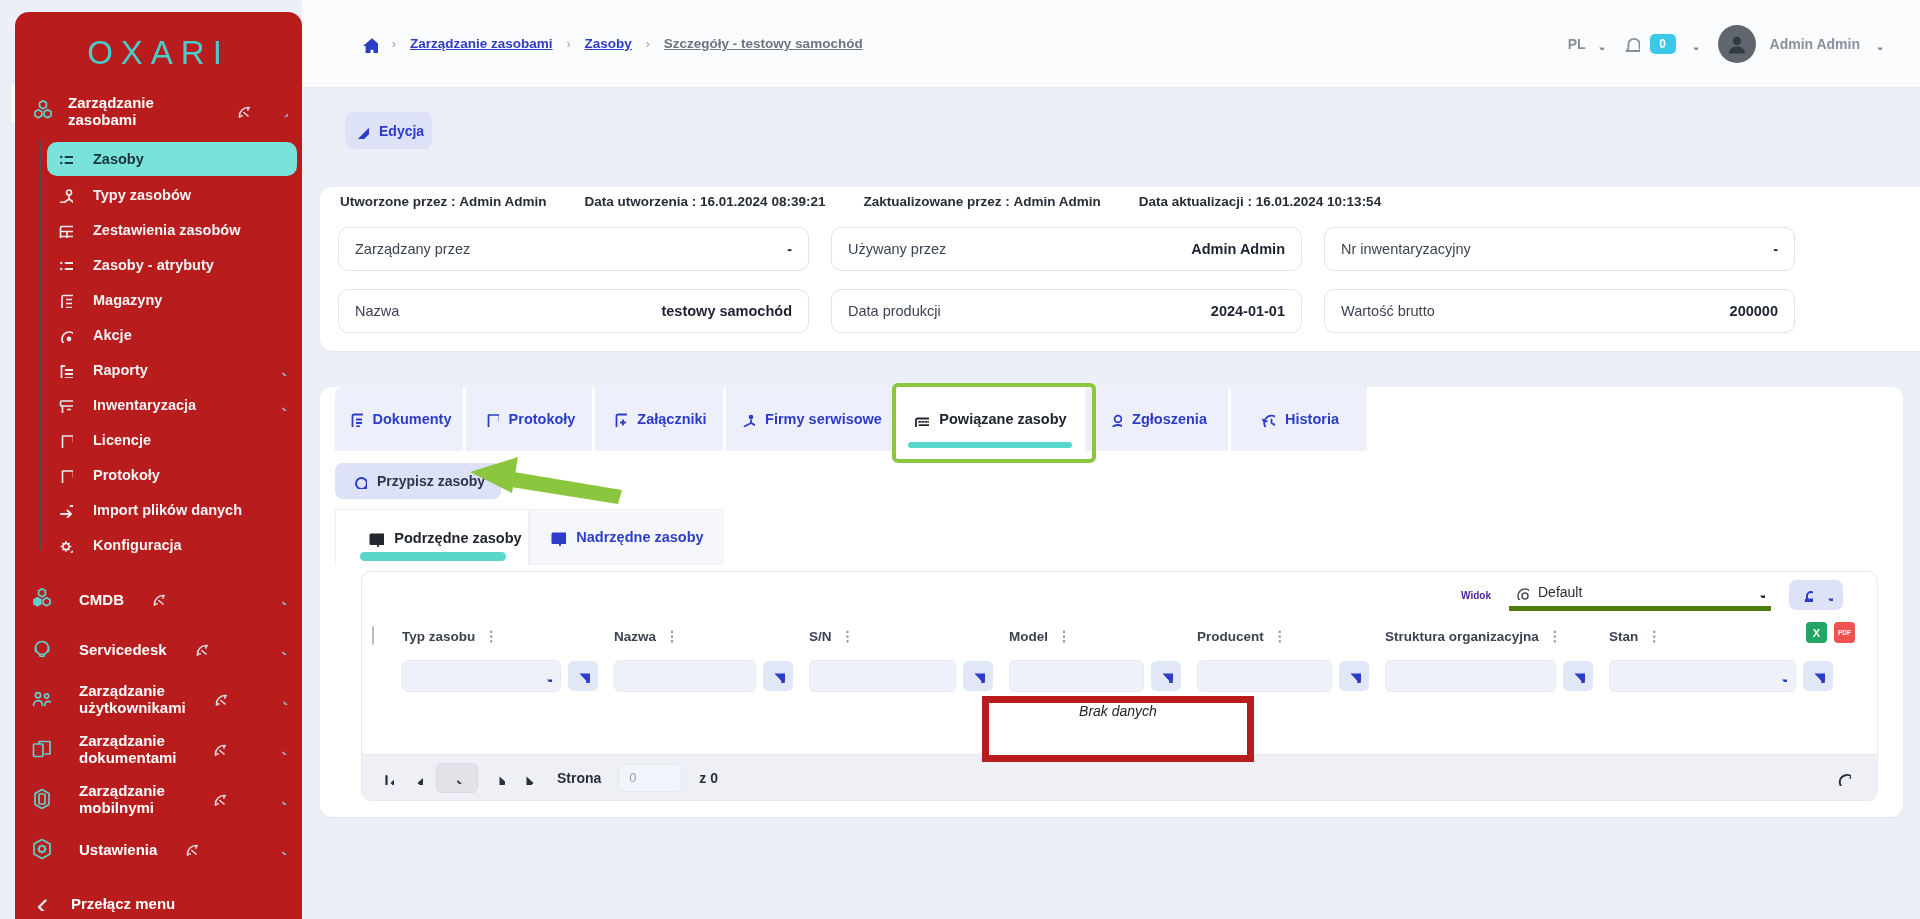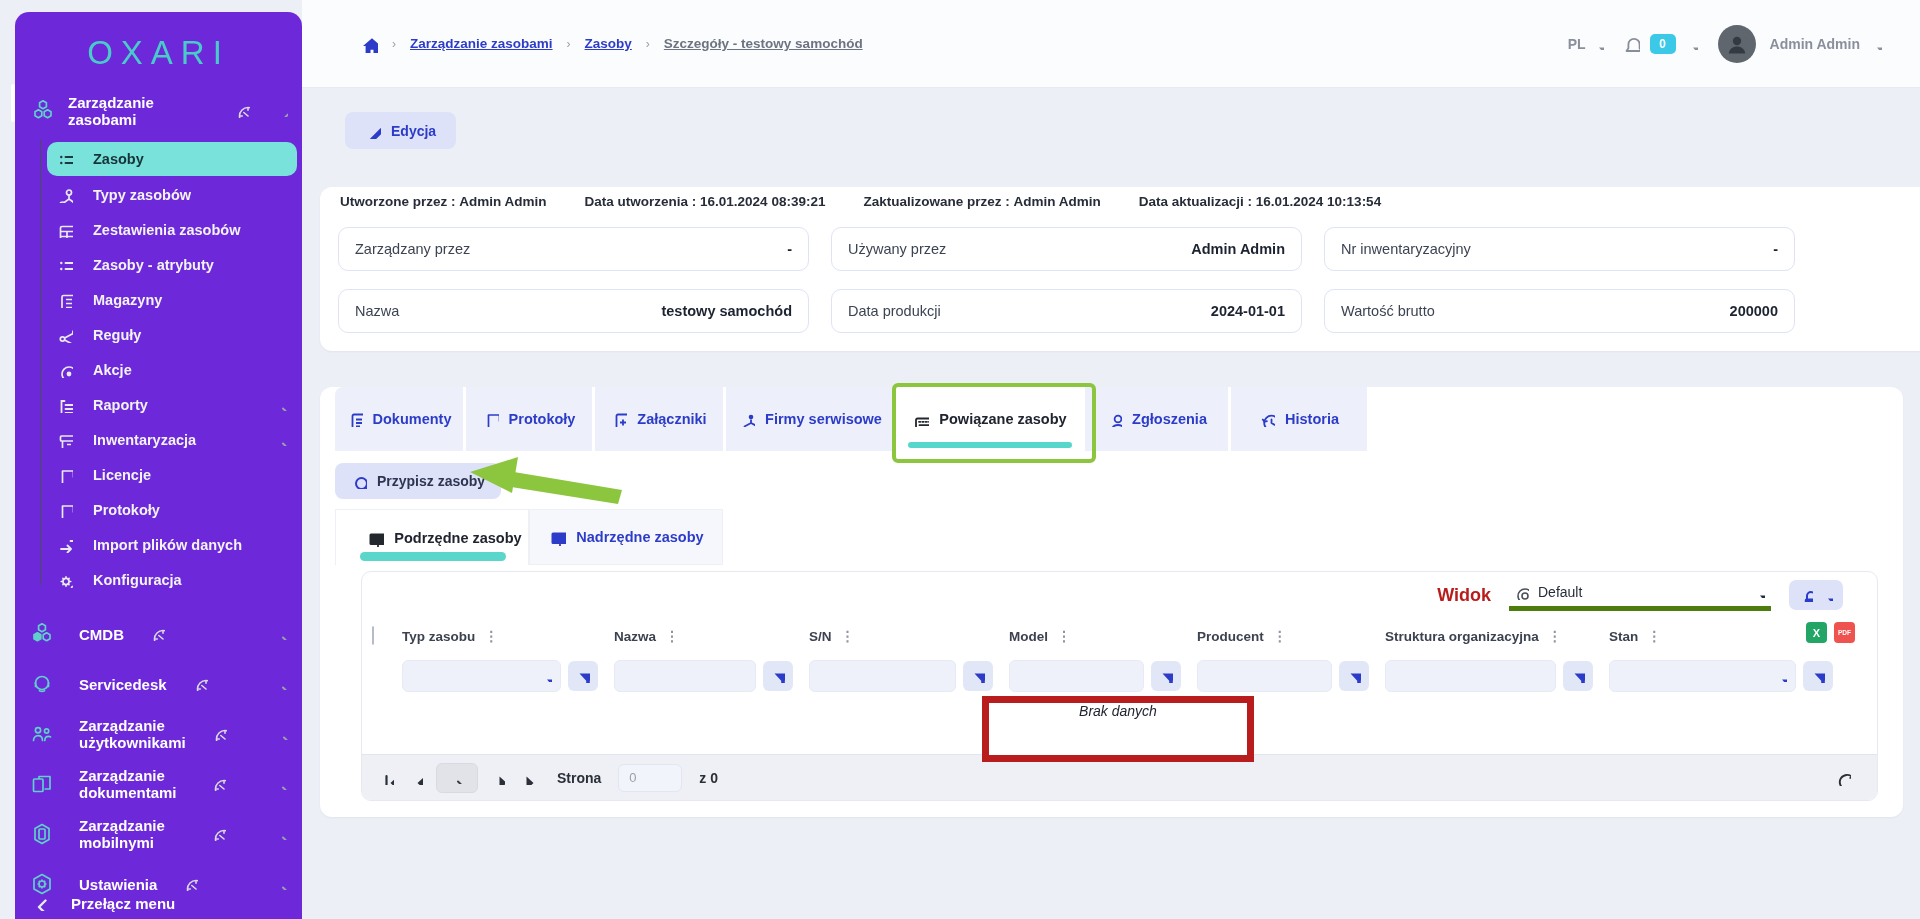--- a/index.html
+++ b/index.html
@@ -8,21 +8,21 @@
     background:#edeff7;font-family:"Liberation Sans",sans-serif;
     -webkit-font-smoothing:antialiased;
   }
   .ic{display:inline-block;flex:none;}
   .ic12{width:12px;height:12px}.ic14{width:14px;height:14px}.ic16{width:16px;height:16px}
   .ic18{width:18px;height:18px}.ic24{width:24px;height:24px}
 
   
   .sidebar{
     position:absolute;left:15px;top:12px;width:287px;height:907px;
-    background:#6d28d9;border-radius:14px 14px 0 0;color:#fff;z-index:3;
+    background:#b91c1c;border-radius:14px 14px 0 0;color:#fff;z-index:3;
   }
   .module-indicator{position:absolute;left:11px;top:84px;width:4px;height:38px;background:#fff;border-radius:2px;z-index:4;}
   .logo{padding:22px 0 8px;text-align:center;color:#49cbc9;font-size:33px;letter-spacing:8px;font-weight:400;}
   .side-group-main{display:flex;align-items:center;gap:13px;padding:14px 14px 10px 16px;font-size:15px;font-weight:700;cursor:pointer;}
   .side-group-main .ic-main{color:#5fd0ca;}
   .gauge{color:#d9dbe0;margin-left:2px;}
   .grow{flex:1}
   .chev{color:#9aa0a8;}
   .side-items{position:relative;padding:4px 0 2px;}
   .tree-line{position:absolute;left:25px;top:2px;bottom:14px;width:1px;background:#4a4f57;}
@@ -66,21 +66,21 @@
     display:flex;align-items:center;justify-content:center;overflow:hidden;color:#343a42;cursor:pointer;
   }
   .user-name{font-size:14px;font-weight:600;color:#8a8f9b;margin-left:4px;cursor:pointer;}
 
   .content{position:relative;padding:24px 0 0 18px;}
   .btn-lav{
     display:inline-flex;align-items:center;gap:10px;background:#dde2f8;border:none;
     border-radius:8px;color:#2d3cc8;font-size:14px;font-weight:600;cursor:pointer;
     font-family:"Liberation Sans",sans-serif;
   }
-  .edit-btn{height:37px;padding:0 20px;margin-left:25px;align-items:center;}
+  .edit-btn{height:37px;padding:0 8px;margin-left:25px;align-items:center;}
 
   .card{background:#fff;border-radius:12px;box-shadow:0 1px 2px rgba(25,35,70,.05);}
   .info-card{margin-top:38px;width:1884px;box-sizing:border-box;padding:1px 18px 18px;}
   .meta-row{display:flex;gap:38px;padding:6px 0 18px 2px;font-size:13.5px;color:#272d38;}
   .meta-item{white-space:nowrap;}
   .meta-label{font-weight:600;}
   .meta-value{font-weight:800;}
   .fields-grid{display:grid;grid-template-columns:repeat(3,471px);gap:18px 22px;}
   .field{
     height:44px;border:1px solid #dfe3f4;border-radius:10px;background:#fff;
@@ -120,21 +120,21 @@
     font-size:14.5px;font-weight:700;cursor:pointer;box-sizing:border-box;position:relative;
   }
   .subtab.active{background:#fff;color:#20242e;border:1px solid #eef0f6;border-bottom:none;padding-left:24px;}
   .subtab.active .ic{color:#23272e;}
   .subtab.active::after{content:"";position:absolute;left:24px;right:22px;bottom:4px;height:9px;border-radius:5px;background:#5ad6ca;}
   .subtab.inactive{background:#f6f7fc;color:#2d3cc8;border:1px solid #eef0f6;}
 
   
   .table-wrap{margin:6px 0 0 41px;width:1517px;border:1px solid #e7e9f1;border-radius:10px;overflow:hidden;background:#fff;box-sizing:border-box;}
   .view-row{height:46px;display:flex;align-items:center;justify-content:flex-end;padding-right:34px;gap:18px;}
-  .view-label{font-size:18px;font-weight:600;color:#b91c1c;}
+  .view-label{font-size:10px;font-weight:600;color:#4c1d95;}
   .view-dd{
     display:flex;align-items:center;gap:9px;width:252px;padding:4px 6px 6px 4px;
     border-bottom:5px solid #4d7c0f;cursor:pointer;color:#4a505c;
   }
   .view-dd-value{font-size:14px;color:#272d38;}
   .view-dd .caret{margin-left:auto;color:#272d38;}
   .lock-btn{height:30px;padding:0 10px;gap:8px;border-radius:7px;}
 
   .grid-row{display:flex;align-items:center;padding-left:10px;box-sizing:border-box;}
   .hdr-row{height:36px;position:relative;}
@@ -410,26 +410,20 @@
       <svg class="ic ic16">
           <use href="#i-list"></use>
         </svg>
       <span>Zasoby - atrybuty</span>
     </div>
     <div class="side-item">
       <svg class="ic ic16">
           <use href="#i-warehouse"></use>
         </svg>
       <span>Magazyny</span>
-    </div>
-    <div class="side-item">
-      <svg class="ic ic16">
-          <use href="#i-share"></use>
-        </svg>
-      <span>Reguły</span>
     </div>
     <div class="side-item">
       <svg class="ic ic16">
           <use href="#i-target"></use>
         </svg>
       <span>Akcje</span>
     </div>
     <div class="side-item">
       <svg class="ic ic16">
           <use href="#i-report"></use>

